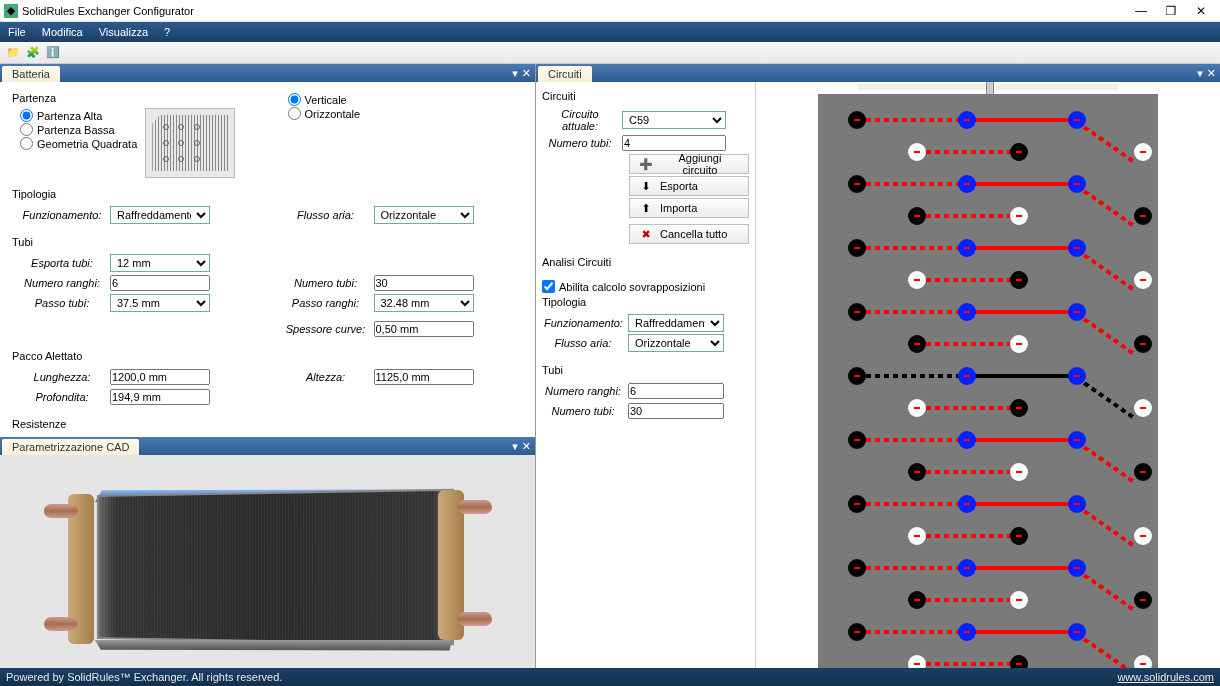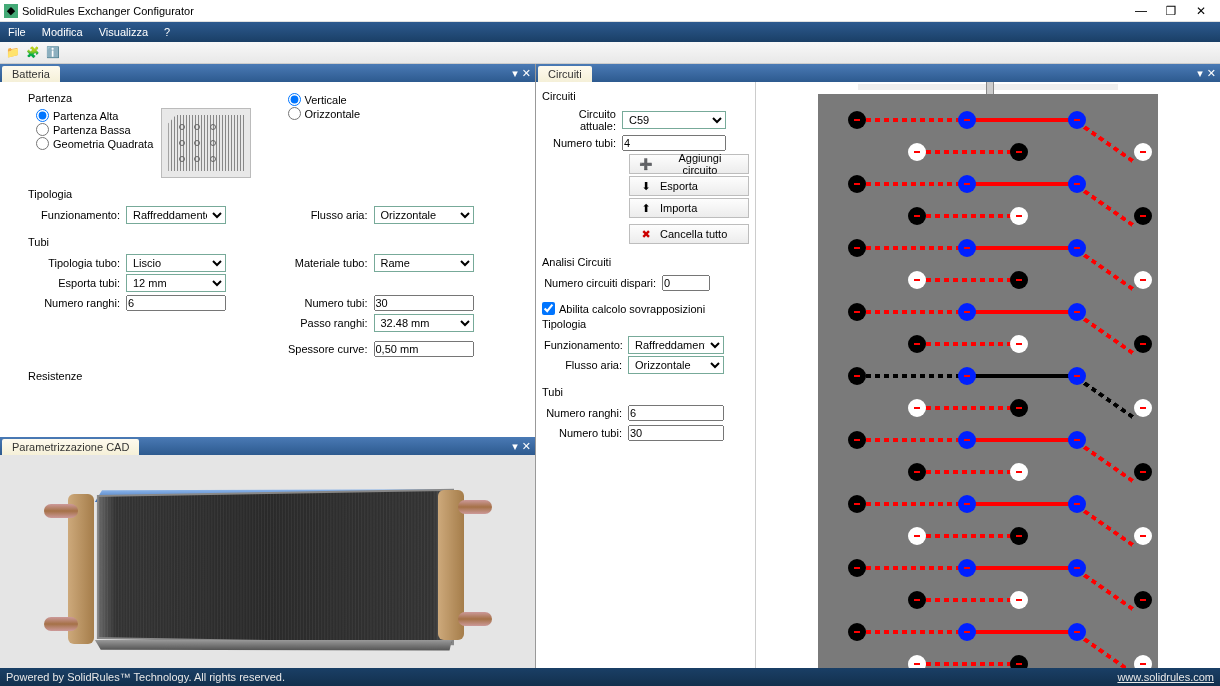--- a/index.html
+++ b/index.html
@@ -18,27 +18,27 @@
 
 .workspace { display: flex; height: calc(100% - 22px - 20px - 22px - 18px); }
 .leftcol { width: 536px; display: flex; flex-direction: column; border-right: 1px solid #999; }
 .rightcol { flex: 1; display: flex; flex-direction: column; }
 
 .panel-tab { background: linear-gradient(#4a7ab5,#2d5a8f); height: 18px; display: flex; align-items: center; padding: 0; }
 .panel-tab .tab { background: linear-gradient(#fefaee,#f5f0d8); color: #333; padding: 1px 10px; border-radius: 2px 2px 0 0; margin-left: 2px; margin-top: 2px; cursor: pointer; height: 16px; line-height: 14px; }
 .panel-tab .tabctl { margin-left: auto; color: #fff; padding: 0 4px; display:flex; gap:4px; }
 .panel-tab .tabctl span { cursor:pointer; font-size:11px; }
 
-.panel-body { background: #fff; flex: 1; padding: 8px 28px; overflow: hidden; }
+.panel-body { background: #fff; flex: 1; padding: 8px 12px; overflow: hidden; }
 
 .fieldset { margin-bottom: 6px; }
 .fieldset .legend { font-size: 11px; color: #000; padding: 2px 0; }
 .fieldset .content { padding: 2px 0 2px 8px; }
 .row { display: flex; align-items: center; margin: 2px 0; min-height: 18px; }
-.row .lbl { text-align: right; padding-right: 6px; width: 90px; color: #000; }
+.row .lbl { text-align: center; padding-right: 6px; width: 90px; color: #000; font-style: italic; }
 input[type=text].fld, select.fld { height: 18px; border: 1px solid #7a9; background: #fff; padding: 0 2px; font-size: 11px; }
 select.fld { width: 100px; }
 .radio-row, .chk-row { display: flex; align-items: center; gap: 4px; margin: 1px 0; }
 .radio-row input, .chk-row input { margin: 0; }
 
 .twocol { display: flex; gap: 24px; }
 .twocol > div { flex: 1; }
 
 .thumb-finned { width: 90px; height: 70px; background: #e8e8e8; border: 1px solid #bbb; position: relative; }
 .thumb-finned::before { content:""; position:absolute; inset:6px; background: repeating-linear-gradient(90deg,#888 0 1px, transparent 1px 3px); clip-path: polygon(10% 0,100% 0,100% 100%,0 100%,0 15%); }
@@ -178,55 +178,72 @@
             </div>
         </div>
       </div>
 
       <div class="fieldset">
         <div class="legend">Tubi</div>
         <div class="content">
           <div class="twocol">
             <div>
               <div class="row">
-                  <span class="lbl">Tipologia tubo:</span>
-                  <select class="fld"><option>Liscio</option></select>
-                </div>
-              <div class="row">
                   <span class="lbl">Esporta tubi:</span>
                   <select class="fld"><option>12 mm</option></select>
                 </div>
               <div class="row">
                   <span class="lbl">Numero ranghi:</span>
                   <input class="fld" style="width: 100px;" value="6">
                 </div>
+              <div class="row">
+                  <span class="lbl">Passo tubi:</span>
+                  <select class="fld"><option>37.5 mm</option></select>
+                </div>
             </div>
             <div>
-              <div class="row">
-                  <span class="lbl">Materiale tubo:</span>
-                  <select class="fld"><option>Rame</option></select>
-                </div>
               <div class="row">&nbsp;</div>
               <div class="row">
                   <span class="lbl">Numero tubi:</span>
                   <input class="fld" style="width: 100px;" value="30">
                 </div>
               <div class="row">
                   <span class="lbl">Passo ranghi:</span>
                   <select class="fld"><option>32.48 mm</option></select>
                 </div>
               <div class="row" style="margin-top:8px">
                   <span class="lbl">Spessore curve:</span>
                   <input class="fld" style="width: 100px;" value="0,50 mm">
                 </div>
             </div>
           </div>
         </div>
       </div>
 
+      <div class="fieldset">
+        <div class="legend">Pacco Alettato</div>
+        <div class="content twocol">
+          <div>
+            <div class="row">
+                <span class="lbl">Lunghezza:</span>
+                <input class="fld" style="width: 100px;" value="1200,0 mm">
+              </div>
+            <div class="row">
+                <span class="lbl">Profondita:</span>
+                <input class="fld" style="width: 100px;" value="194,9 mm">
+              </div>
+          </div>
+          <div>
+            <div class="row">
+                <span class="lbl">Altezza:</span>
+                <input class="fld" style="width: 100px;" value="1125,0 mm">
+              </div>
+          </div>
+        </div>
+      </div>
 
       <div class="fieldset">
         <div class="legend">Resistenze</div>
 
       </div>
     </div>
 
     <div class="panel-tab">
       <span class="tab">Parametrizzazione CAD</span>
       <span class="tabctl">
@@ -293,24 +310,20 @@
                   <span class="bicn" style="color:#c00">✖</span>
                   <span>Cancella tutto</span>
                 </button>
               </div>
           </div>
         </div>
 
         <div class="fieldset">
           <div class="legend">Analisi Circuiti</div>
           <div class="content" style="padding-left:2px">
-            <div class="row">
-                <span class="lbl" style="width:118px">Numero circuiti dispari:</span>
-                <input class="fld" style="width: 48px;" value="0">
-              </div>
           </div>
         </div>
 
         <label class="chk-row">
             <input type="checkbox" checked="" style="">
             <span>Abilita calcolo sovrapposizioni</span>
           </label>
 
         <div class="fieldset">
           <div class="legend">Tipologia</div>
@@ -581,15 +594,15 @@
                 <span class="tick"></span>
               </div>
             </div>
           </div>
       </div>
     </div>
   </div>
 </div>
 
 <div class="statusbar">
-  <span>Powered by SolidRules™ Technology. All rights reserved.</span>
+  <span>Powered by SolidRules™ Exchanger. All rights reserved.</span>
   <span class="right">www.solidrules.com</span>
 </div>
 
 </body></html>

